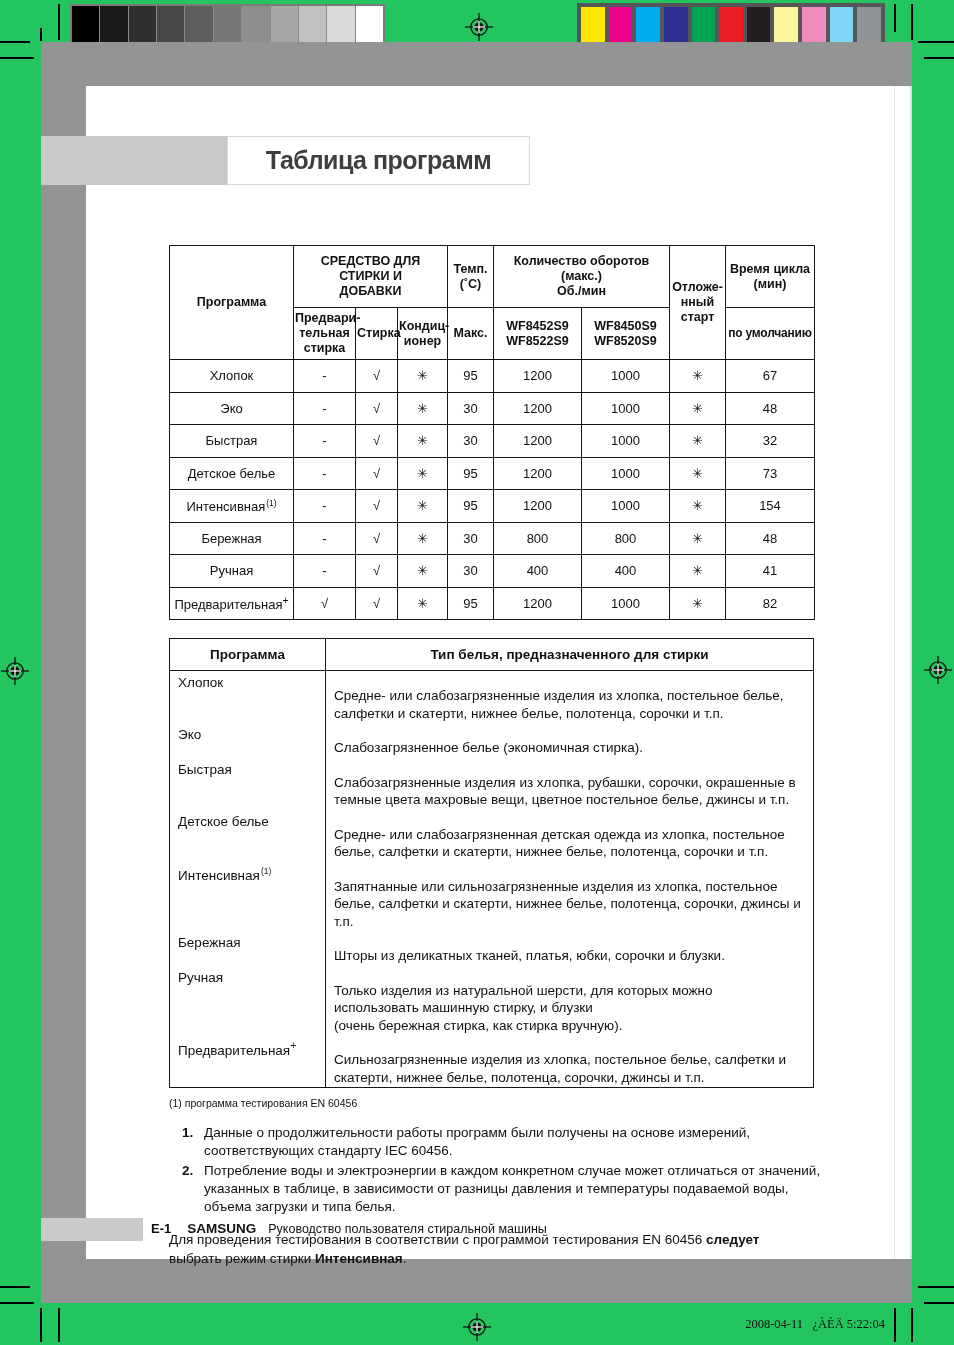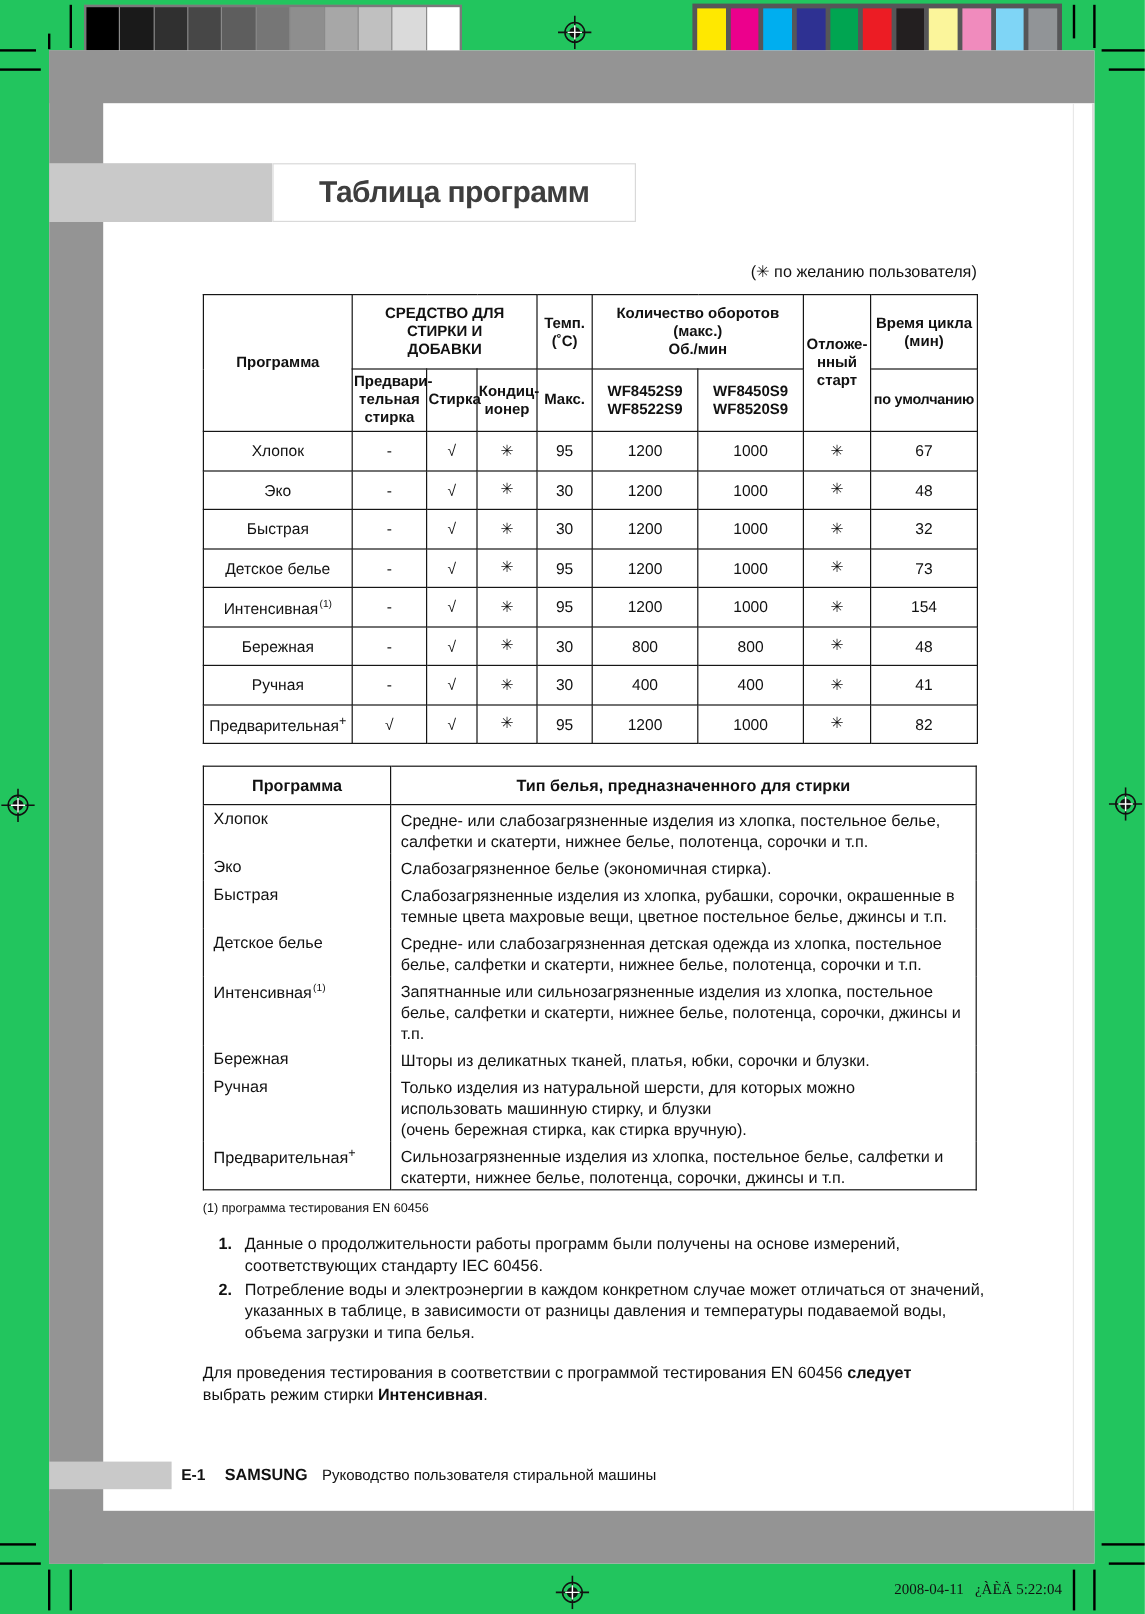--- a/index.html
+++ b/index.html
@@ -46,21 +46,21 @@
   sup.s1 { font-size:8.5px; vertical-align:super; margin-left:1px; }
   sup.s2 { font-size:10.5px; vertical-align:super; }
 
   
   .content { position:absolute; left:128px; top:596px; width:690px; }
   .t2 { width:645px; border:1.2px solid #161616; }
   .t2 th { border-bottom:1.2px solid #161616; font-size:13.5px; font-weight:bold; height:32px; text-align:center; }
   .t2 th.c1, .t2 td.c1 { border-right:1.2px solid #161616; width:156px; }
   .t2 td { vertical-align:top; }
   .t2 td.c1 { padding:4px 4px 1px 8px; font-size:13.5px; }
-  .t2 td.c2 { padding:4px 6px 1px 8px; font-size:13.5px; line-height:17.5px; white-space:pre-line; }
+  .t2 td.c2 { padding:16px 6px 1px 8px; font-size:13.5px; line-height:17.5px; white-space:pre-line; }
 
   .footnote { margin-top:9px; font-size:10.5px; }
   .notes { margin-top:15px; width:668px; }
   .note-item { display:flex; padding-left:13px; font-size:13.5px; line-height:18px; margin-bottom:2px; }
   .note-num { font-weight:bold; width:22px; flex:none; }
   .testing { margin-top:14px; width:668px; font-size:13.5px; line-height:19px; }
   .testing-heading { font-weight:bold; color:#7f7f7f; }
 
   
   .footer-tab { position:absolute; left:0; top:1176px; width:102px; height:23px; }
@@ -161,21 +161,20 @@
     <div class="sidebar" style="background: rgb(148, 148, 148);"></div>
     <div class="band-bottom" style="background: rgb(148, 148, 148);"></div>
     <div class="edge-line-1"></div>
     <div class="edge-line-2"></div>
 
     <div class="title-strip" style="background: rgb(201, 201, 201);"></div>
     <div class="title-box">
       <span class="title-text">Таблица программ</span>
     </div>
 
-    <div class="note-right">(✳ по желанию пользователя)</div>
 
     <div class="t1-wrap">
       <table class="t1">
         <colgroup>
           <col style="width:124px">
             <col style="width:62px">
             <col style="width:42px">
             <col style="width:50px">
           <col style="width:46px">
             <col style="width:88px">

